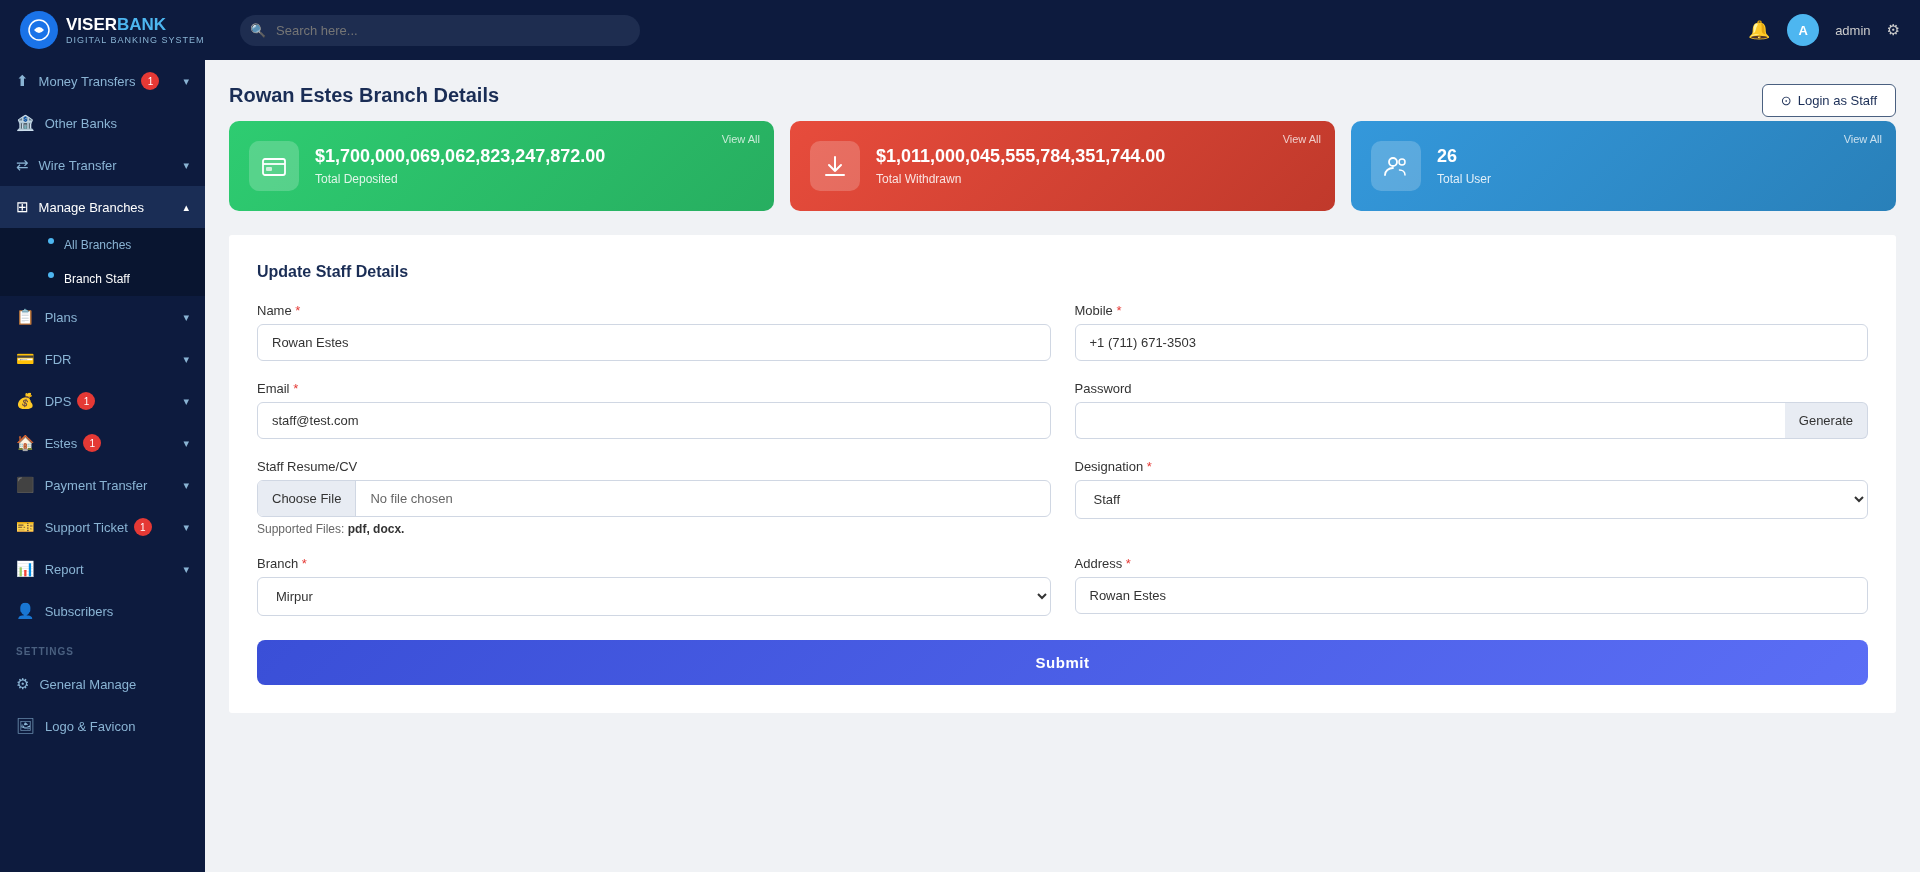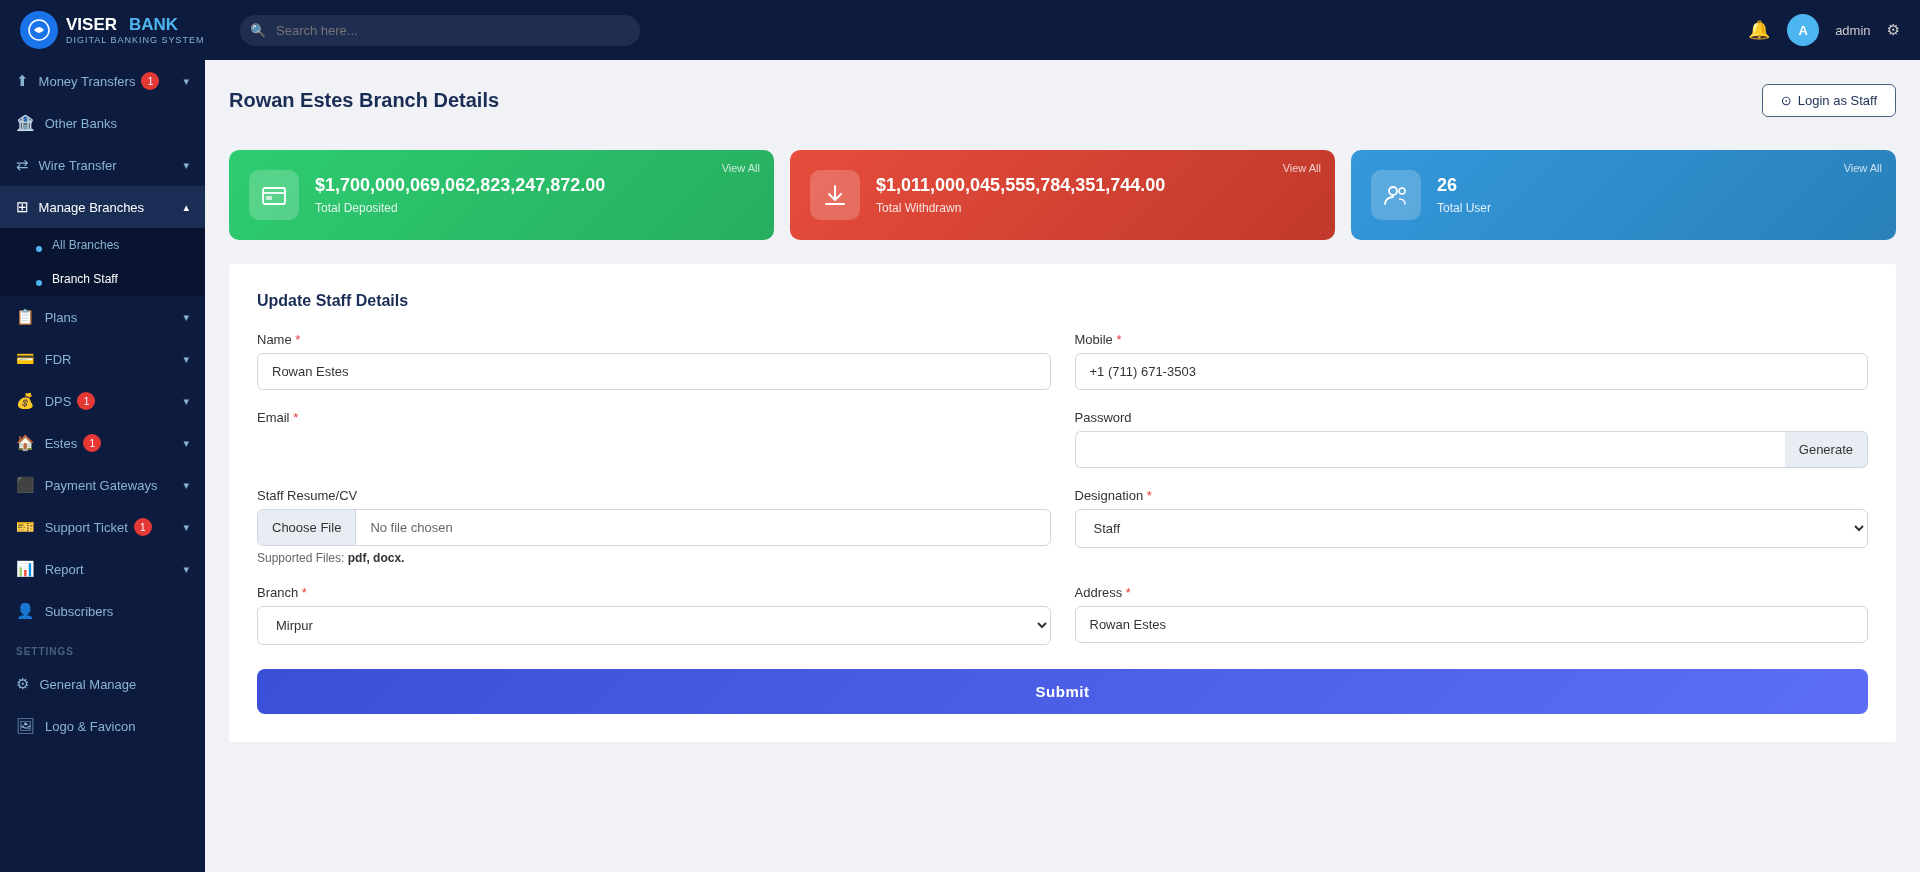--- a/index.html
+++ b/index.html
@@ -109,22 +109,22 @@
       width: 18px; height: 18px;
       font-size: 10px;
       display: flex; align-items: center; justify-content: center;
       margin-left: 6px;
     }
     .sidebar-sub {
       background: #091530;
     }
     .sidebar-sub-item {
       display: flex;
-      align-items: flex-end;
-      padding: 10px 16px 10px 36px;
+      align-items: flex-start;
+      padding: 10px 16px 10px 48px;
       color: #8ab4d4;
       cursor: pointer;
       font-size: 12px;
       transition: background 0.2s;
     }
     .sidebar-sub-item.active { color: white; }
     .sidebar-sub-item .dot {
       width: 6px; height: 6px;
       border-radius: 50%;
       background: #4db6f0;
@@ -142,23 +142,22 @@
     .main {
       flex: 1;
       padding: 24px;
       overflow-y: auto;
       background: #f0f2f5;
     }
 
     
     .page-header {
       display: flex;
-      align-items: center;
       justify-content: space-between;
-      margin-bottom: 33px;
+      margin-bottom: 4px;
     }
     .page-title {
       font-size: 20px;
       font-weight: 600;
       color: #1a2d55;
     }
     .login-staff-btn {
       background: white;
       border: 1px solid #4a6080;
       color: #1a2d55;
@@ -346,21 +345,21 @@
 
 <div class="topbar">
   <div class="logo">
     <div class="logo-circle">
       <svg width="22" height="22" viewBox="0 0 22 22" fill="none">
         <circle cx="11" cy="11" r="10" stroke="white" stroke-width="1.5"></circle>
         <path d="M6 11 Q11 5 16 11 Q11 17 6 11Z" fill="white"></path>
       </svg>
     </div>
     <div>
-      <div style="display:flex; align-items:flex-start; gap:12px">
+      <div style="display:flex; align-items:flex-start; gap:0">
         <span style="color:white;font-size:17px;font-weight:700;">VISER</span>
           <span style="color:#4db6f0;font-size:17px;font-weight:700;">BANK</span>
       </div>
       <span class="logo-sub">DIGITAL BANKING SYSTEM</span>
     </div>
   </div>
 
   <div class="search-bar">
     <div class="search-wrapper">
       <span class="search-icon-wrap">🔍</span>
@@ -436,21 +435,21 @@
 
     <div class="sidebar-item">
       <span class="icon">🏠</span>
       <span>Estes</span>
       <span class="badge">1</span>
       <span class="arrow">▾</span>
     </div>
 
     <div class="sidebar-item">
       <span class="icon">⬛</span>
-      <span>Payment Gateways</span>
+      <span>Payment Transfer</span>
       <span class="arrow">▾</span>
     </div>
 
     <div class="sidebar-item">
       <span class="icon">🎫</span>
       <span>Support Ticket</span>
       <span class="badge">1</span>
       <span class="arrow">▾</span>
     </div>
 
@@ -552,20 +551,21 @@
           </label>
           <input type="text" class="form-control" value="+1 (711) 671-3503" style="">
         </div>
       </div>
 
       <div class="form-row">
         <div class="form-group">
           <label class="form-label">
             <span>Email</span><span class="req"> *</span>
           </label>
+          <input type="email" class="form-control" value="staff@test.com" style="">
         </div>
         <div class="form-group">
           <label class="form-label">
             <span>Password</span>
           </label>
           <div class="password-wrap">
             <input type="password" class="form-control" style="">
             <button class="generate-btn">Generate</button>
           </div>
         </div>

